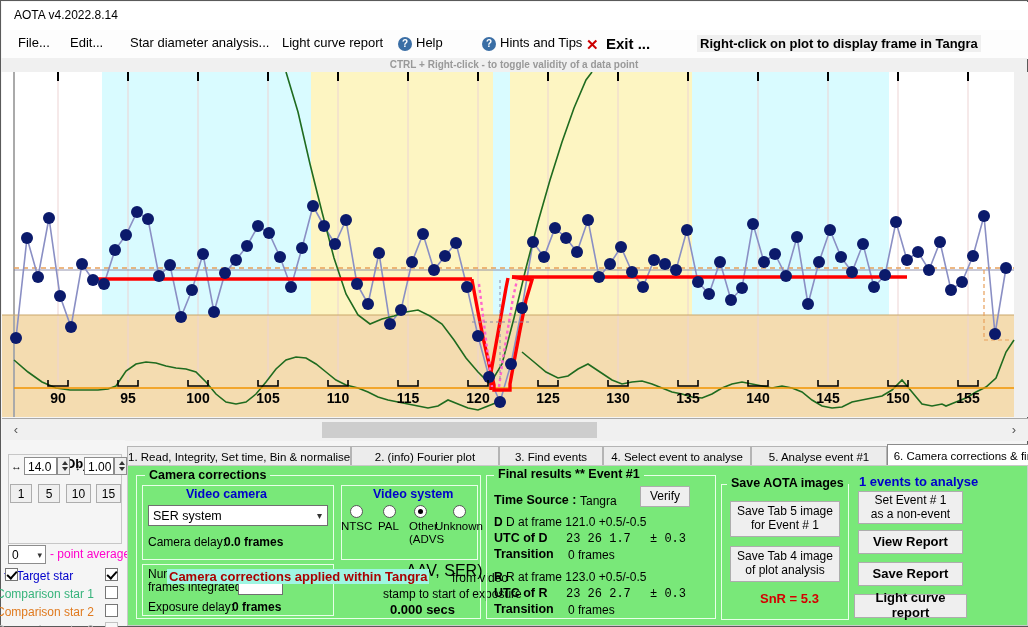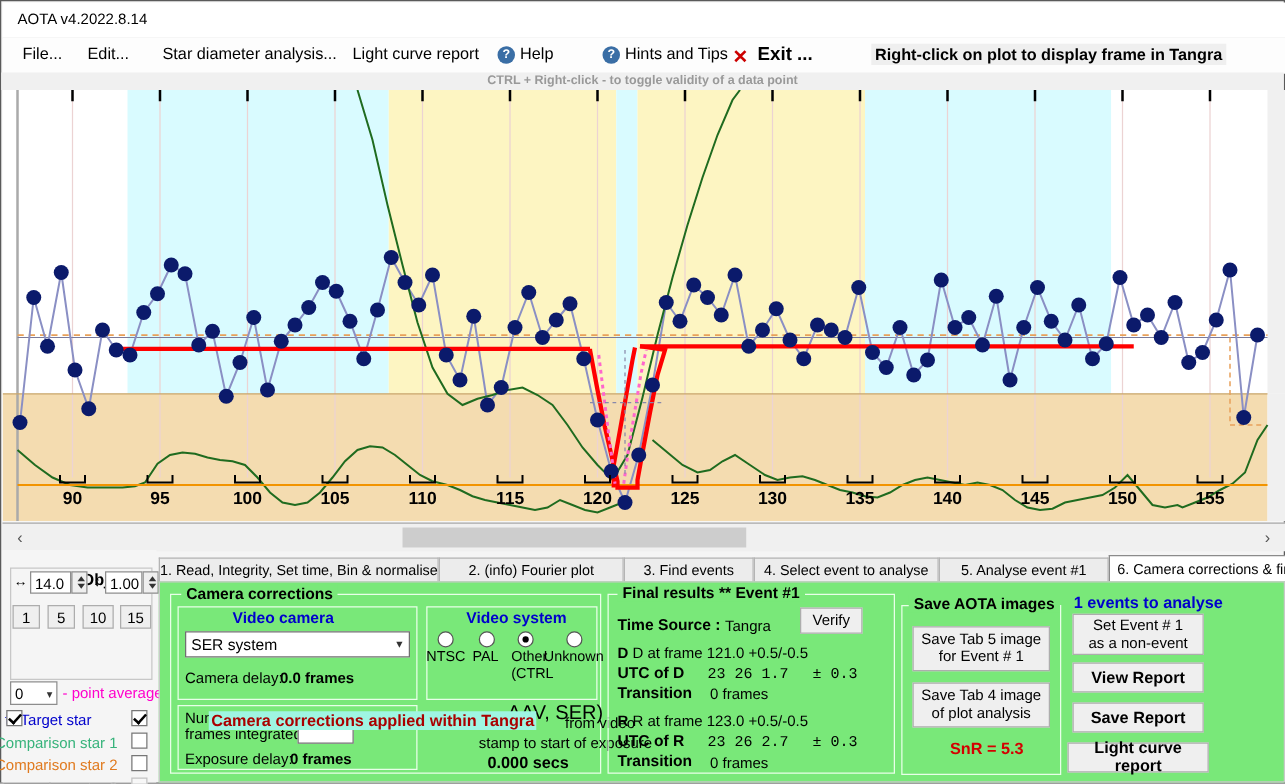--- a/index.html
+++ b/index.html
@@ -410,21 +410,21 @@
     <div class="lbl blue-h" style="left:245px;top:21px;">Video system</div>
 
     <div class="radio" style="left:222px;top:39px;"></div>
     <div class="lbl" style="left:213px;top:54px;font-size:11.5px;">NTSC</div>
 
     <div class="radio" style="left:255px;top:39px;"></div>
     <div class="lbl" style="left:250px;top:54px;font-size:11.5px;">PAL</div>
 
     <div class="radio sel" style="left:286px;top:39px;"></div>
     <div class="lbl" style="left:281px;top:54px;font-size:11.5px;">Other</div>
-    <div class="lbl" style="left:281px;top:67px;font-size:11.5px;">(CTRL</div>
+    <div class="lbl" style="left:281px;top:67px;font-size:11.5px;">(ADVS</div>
     <div class="lbl" style="left:278px;top:96px;font-size:16px;">AAV, SER)</div>
 
     <div class="radio" style="left:325px;top:39px;"></div>
     <div class="lbl" style="left:307px;top:54px;font-size:11.5px;">Unknown</div>
 
     <div class="fs" style="left:14px;top:98px;width:192px;height:52px;"></div>
     <div class="lbl" style="left:20px;top:101px;">Num</div>
     <div class="lbl" style="left:20px;top:114px;">frames integrated</div>
     <div class="combo" style="left:110px;top:111px;width:45px;height:18px;"></div>
     <div class="lbl" style="left:20px;top:134px;">Exposure delay:</div>

